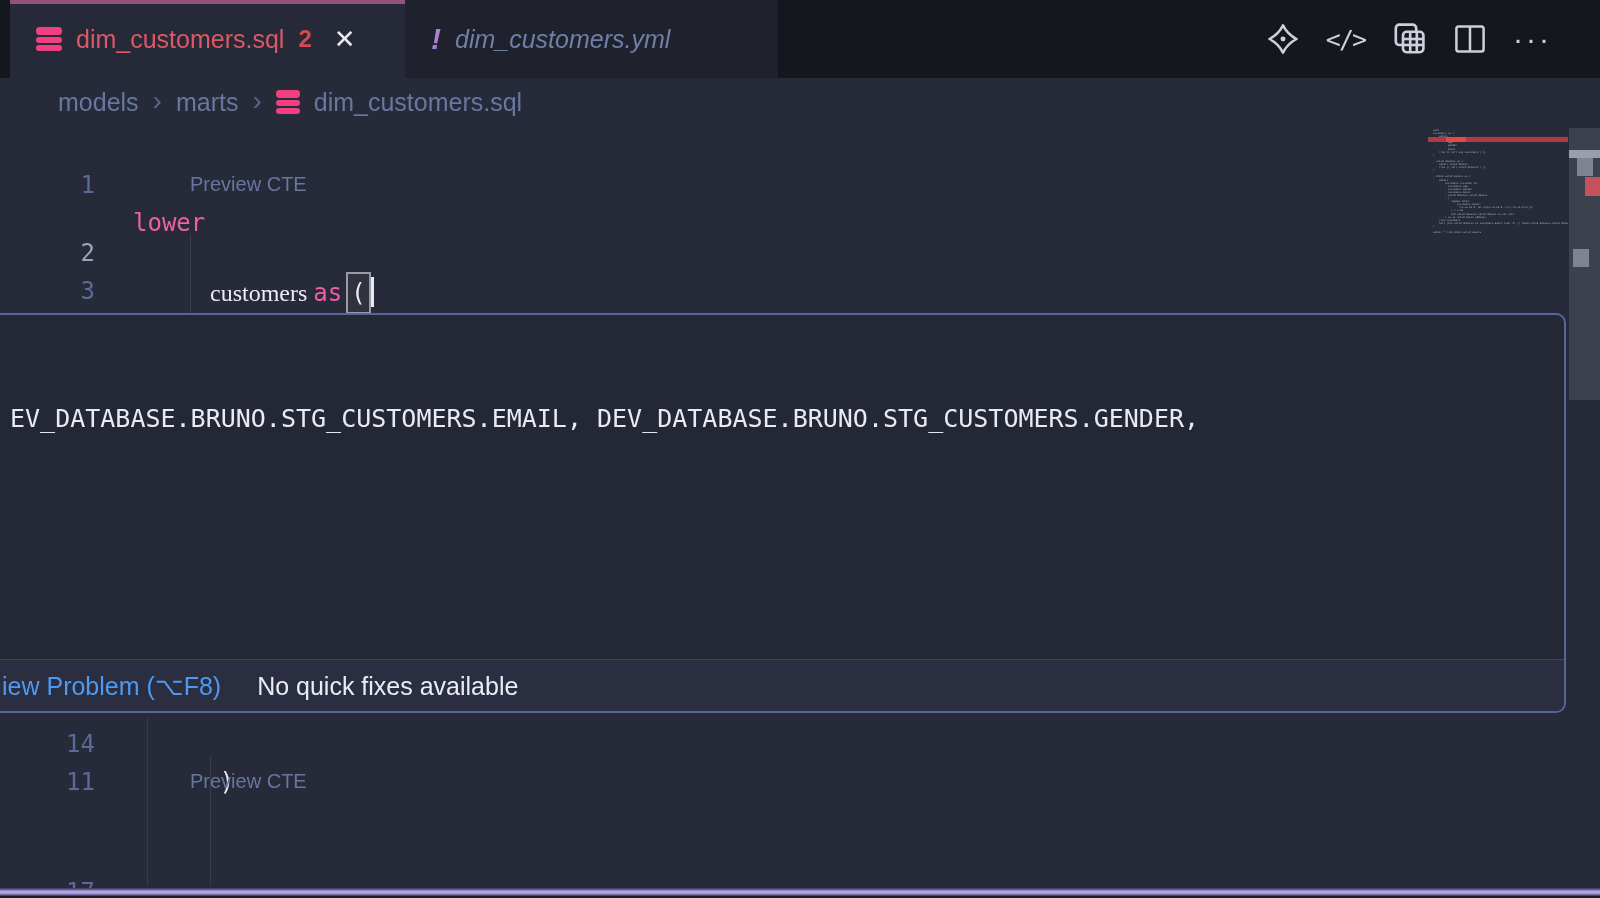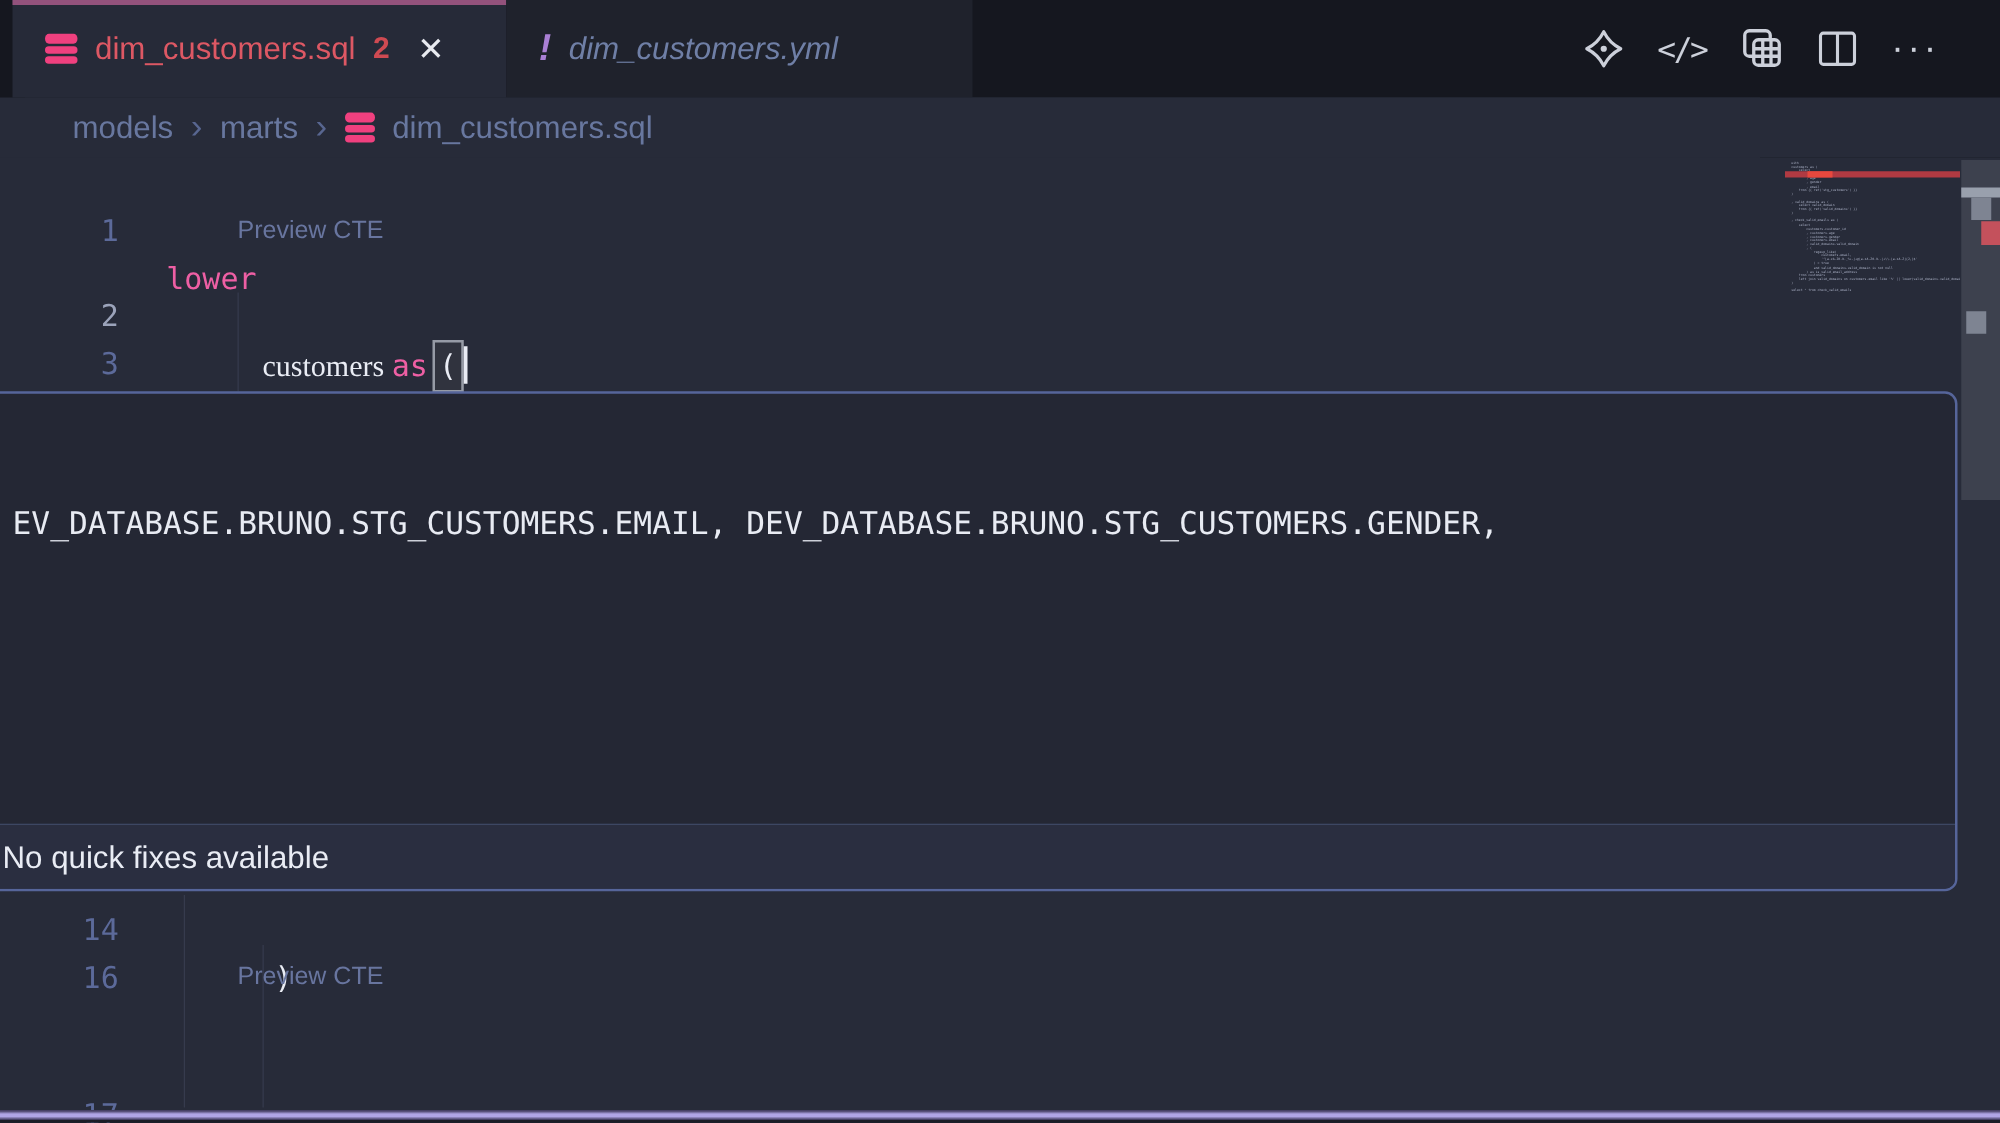--- a/index.html
+++ b/index.html
@@ -171,21 +171,21 @@
       <span class="num">4</span>
       <span class="code"><span>            </span><span class="err-word">customerId</span></span>
     </div>
 
     <div class="row" style="top:561px;">
       <span class="num">14</span>
       <span class="code">      )</span>
     </div>
 
     <div class="row" style="top:599px;">
-      <span class="num">16</span>
+      <span class="num">11</span>
     </div>
 
     <div class="lens" style="top:640px;">Preview CTE</div>
 
 
     <div class="row" style="top:709px;">
       <span class="num">17</span>
       
     </div>
 
@@ -236,20 +236,21 @@
       <div class="mk mk4"></div>
     </div>
 
     <div class="popup">
       <div class="blk">
         <div>EV_DATABASE.BRUNO.STG_CUSTOMERS.EMAIL, DEV_DATABASE.BRUNO.STG_CUSTOMERS.GENDER,</div>
         
       </div>
 
       <div class="p-status">
+        <span class="p-link">iew Problem (⌥F8)</span>
         <span class="p-nofix">No quick fixes available</span>
       </div>
     </div>
 
     <div class="bottom-line"></div>
     <div class="below"></div>
   </div>
 
 </div>
 

